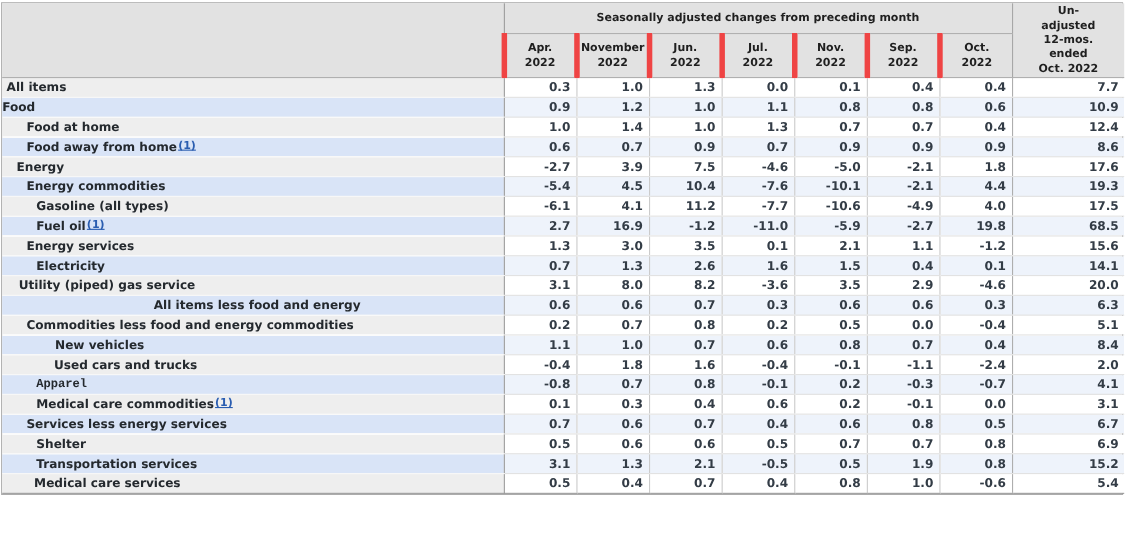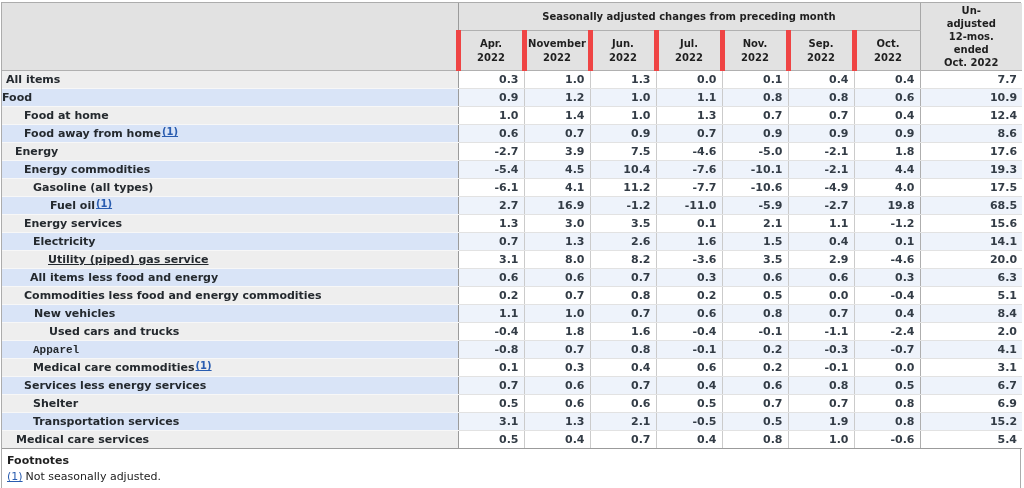--- a/index.html
+++ b/index.html
@@ -217,21 +217,21 @@
           <td class="num">-6.1</td>
           <td class="num">4.1</td>
           <td class="num">11.2</td>
           <td class="num">-7.7</td>
           <td class="num">-10.6</td>
           <td class="num">-4.9</td>
           <td class="num">4.0</td>
           <td class="num unadjcell">17.5</td>
         </tr>
         <tr class="even">
-          <td class="lbl" style="padding-left: 48px;"><span>Fuel oil</span><a class="rowfn" href="#">(1)</a></td>
+          <td class="lbl" style="padding-left: 31px;"><span>Fuel oil</span><a class="rowfn" href="#">(1)</a></td>
           <td class="num">2.7</td>
           <td class="num">16.9</td>
           <td class="num">-1.2</td>
           <td class="num">-11.0</td>
           <td class="num">-5.9</td>
           <td class="num">-2.7</td>
           <td class="num">19.8</td>
           <td class="num unadjcell">68.5</td>
         </tr>
         <tr class="odd">
@@ -250,32 +250,32 @@
           <td class="num">0.7</td>
           <td class="num">1.3</td>
           <td class="num">2.6</td>
           <td class="num">1.6</td>
           <td class="num">1.5</td>
           <td class="num">0.4</td>
           <td class="num">0.1</td>
           <td class="num unadjcell">14.1</td>
         </tr>
         <tr class="odd">
-          <td class="lbl" style="padding-left: 46px; text-decoration: underline;"><span>Utility (piped) gas service</span></td>
+          <td class="lbl" style="padding-left: 15px;"><span>Utility (piped) gas service</span></td>
           <td class="num">3.1</td>
           <td class="num">8.0</td>
           <td class="num">8.2</td>
           <td class="num">-3.6</td>
           <td class="num">3.5</td>
           <td class="num">2.9</td>
           <td class="num">-4.6</td>
           <td class="num unadjcell">20.0</td>
         </tr>
         <tr class="even">
-          <td class="lbl" style="padding-left: 28px;"><span>All items less food and energy</span></td>
+          <td class="lbl" style="padding-left: 13px; text-align: center;"><span>All items less food and energy</span></td>
           <td class="num">0.6</td>
           <td class="num">0.6</td>
           <td class="num">0.7</td>
           <td class="num">0.3</td>
           <td class="num">0.6</td>
           <td class="num">0.6</td>
           <td class="num">0.3</td>
           <td class="num unadjcell">6.3</td>
         </tr>
         <tr class="odd">
@@ -283,21 +283,21 @@
           <td class="num">0.2</td>
           <td class="num">0.7</td>
           <td class="num">0.8</td>
           <td class="num">0.2</td>
           <td class="num">0.5</td>
           <td class="num">0.0</td>
           <td class="num">-0.4</td>
           <td class="num unadjcell">5.1</td>
         </tr>
         <tr class="even">
-          <td class="lbl" style="padding-left: 32px;"><span>New vehicles</span></td>
+          <td class="lbl" style="padding-left: 48px;"><span>New vehicles</span></td>
           <td class="num">1.1</td>
           <td class="num">1.0</td>
           <td class="num">0.7</td>
           <td class="num">0.6</td>
           <td class="num">0.8</td>
           <td class="num">0.7</td>
           <td class="num">0.4</td>
           <td class="num unadjcell">8.4</td>
         </tr>
         <tr class="odd">
@@ -360,32 +360,26 @@
           <td class="num">3.1</td>
           <td class="num">1.3</td>
           <td class="num">2.1</td>
           <td class="num">-0.5</td>
           <td class="num">0.5</td>
           <td class="num">1.9</td>
           <td class="num">0.8</td>
           <td class="num unadjcell">15.2</td>
         </tr>
         <tr class="odd">
-          <td class="lbl" style="padding-left: 14px;"><span>Medical care services</span></td>
+          <td class="lbl" style="padding-left: 29px;"><span>Medical care services</span></td>
           <td class="num">0.5</td>
           <td class="num">0.4</td>
           <td class="num">0.7</td>
           <td class="num">0.4</td>
           <td class="num">0.8</td>
           <td class="num">1.0</td>
           <td class="num">-0.6</td>
           <td class="num unadjcell">5.4</td>
         </tr>
       </tbody>
   </table>
 
-  <div class="footnotes">
-    <div class="fn-title">Footnotes</div>
-    <div class="fn-item">
-      <a class="fn-link" href="#">(1)</a><span>Not seasonally adjusted.</span>
-    </div>
-  </div>
 </div>
 
 </body></html>

